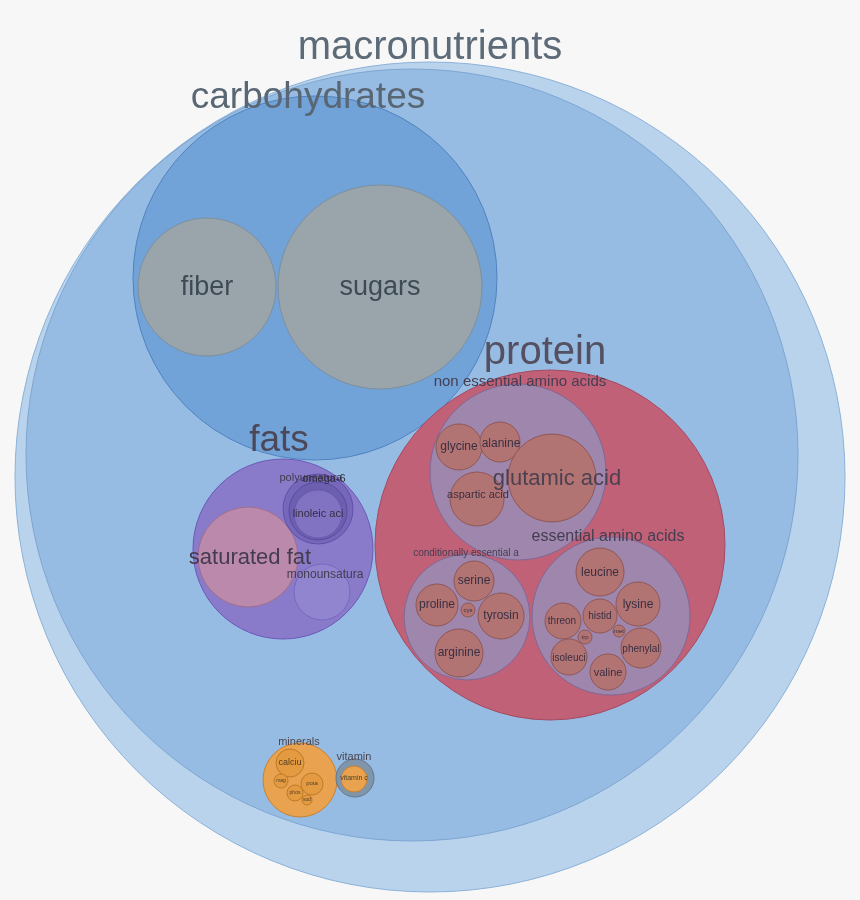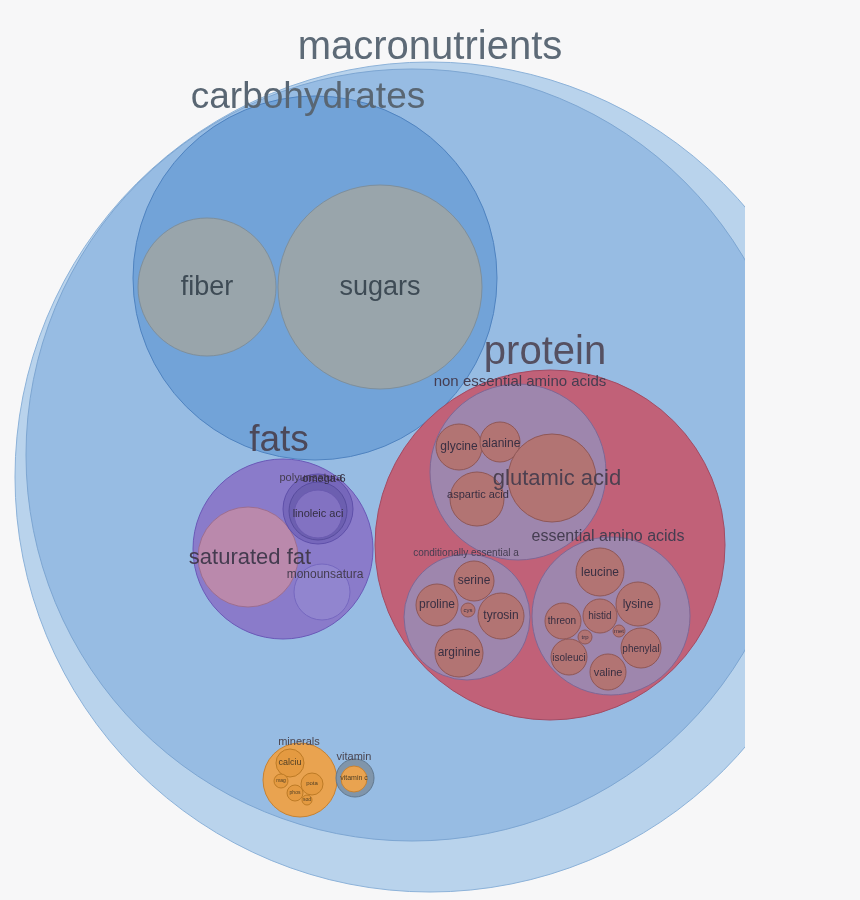--- a/index.html
+++ b/index.html
@@ -1,18 +1,18 @@
 <!DOCTYPE html>
 <html><head>
 <meta charset="utf-8">
 <style>
   html, body { margin: 0; padding: 0; background: #f7f7f8; }
   .chart-wrap {
     position: relative;
-    width: 745px;
+    width: 860px;
     height: 900px;
     overflow: hidden;
     font-family: "Liberation Sans", sans-serif;
   }
   svg text {
     font-family: "Liberation Sans", sans-serif;
     pointer-events: none;
   }
   svg circle { shape-rendering: geometricPrecision; }
 </style>

